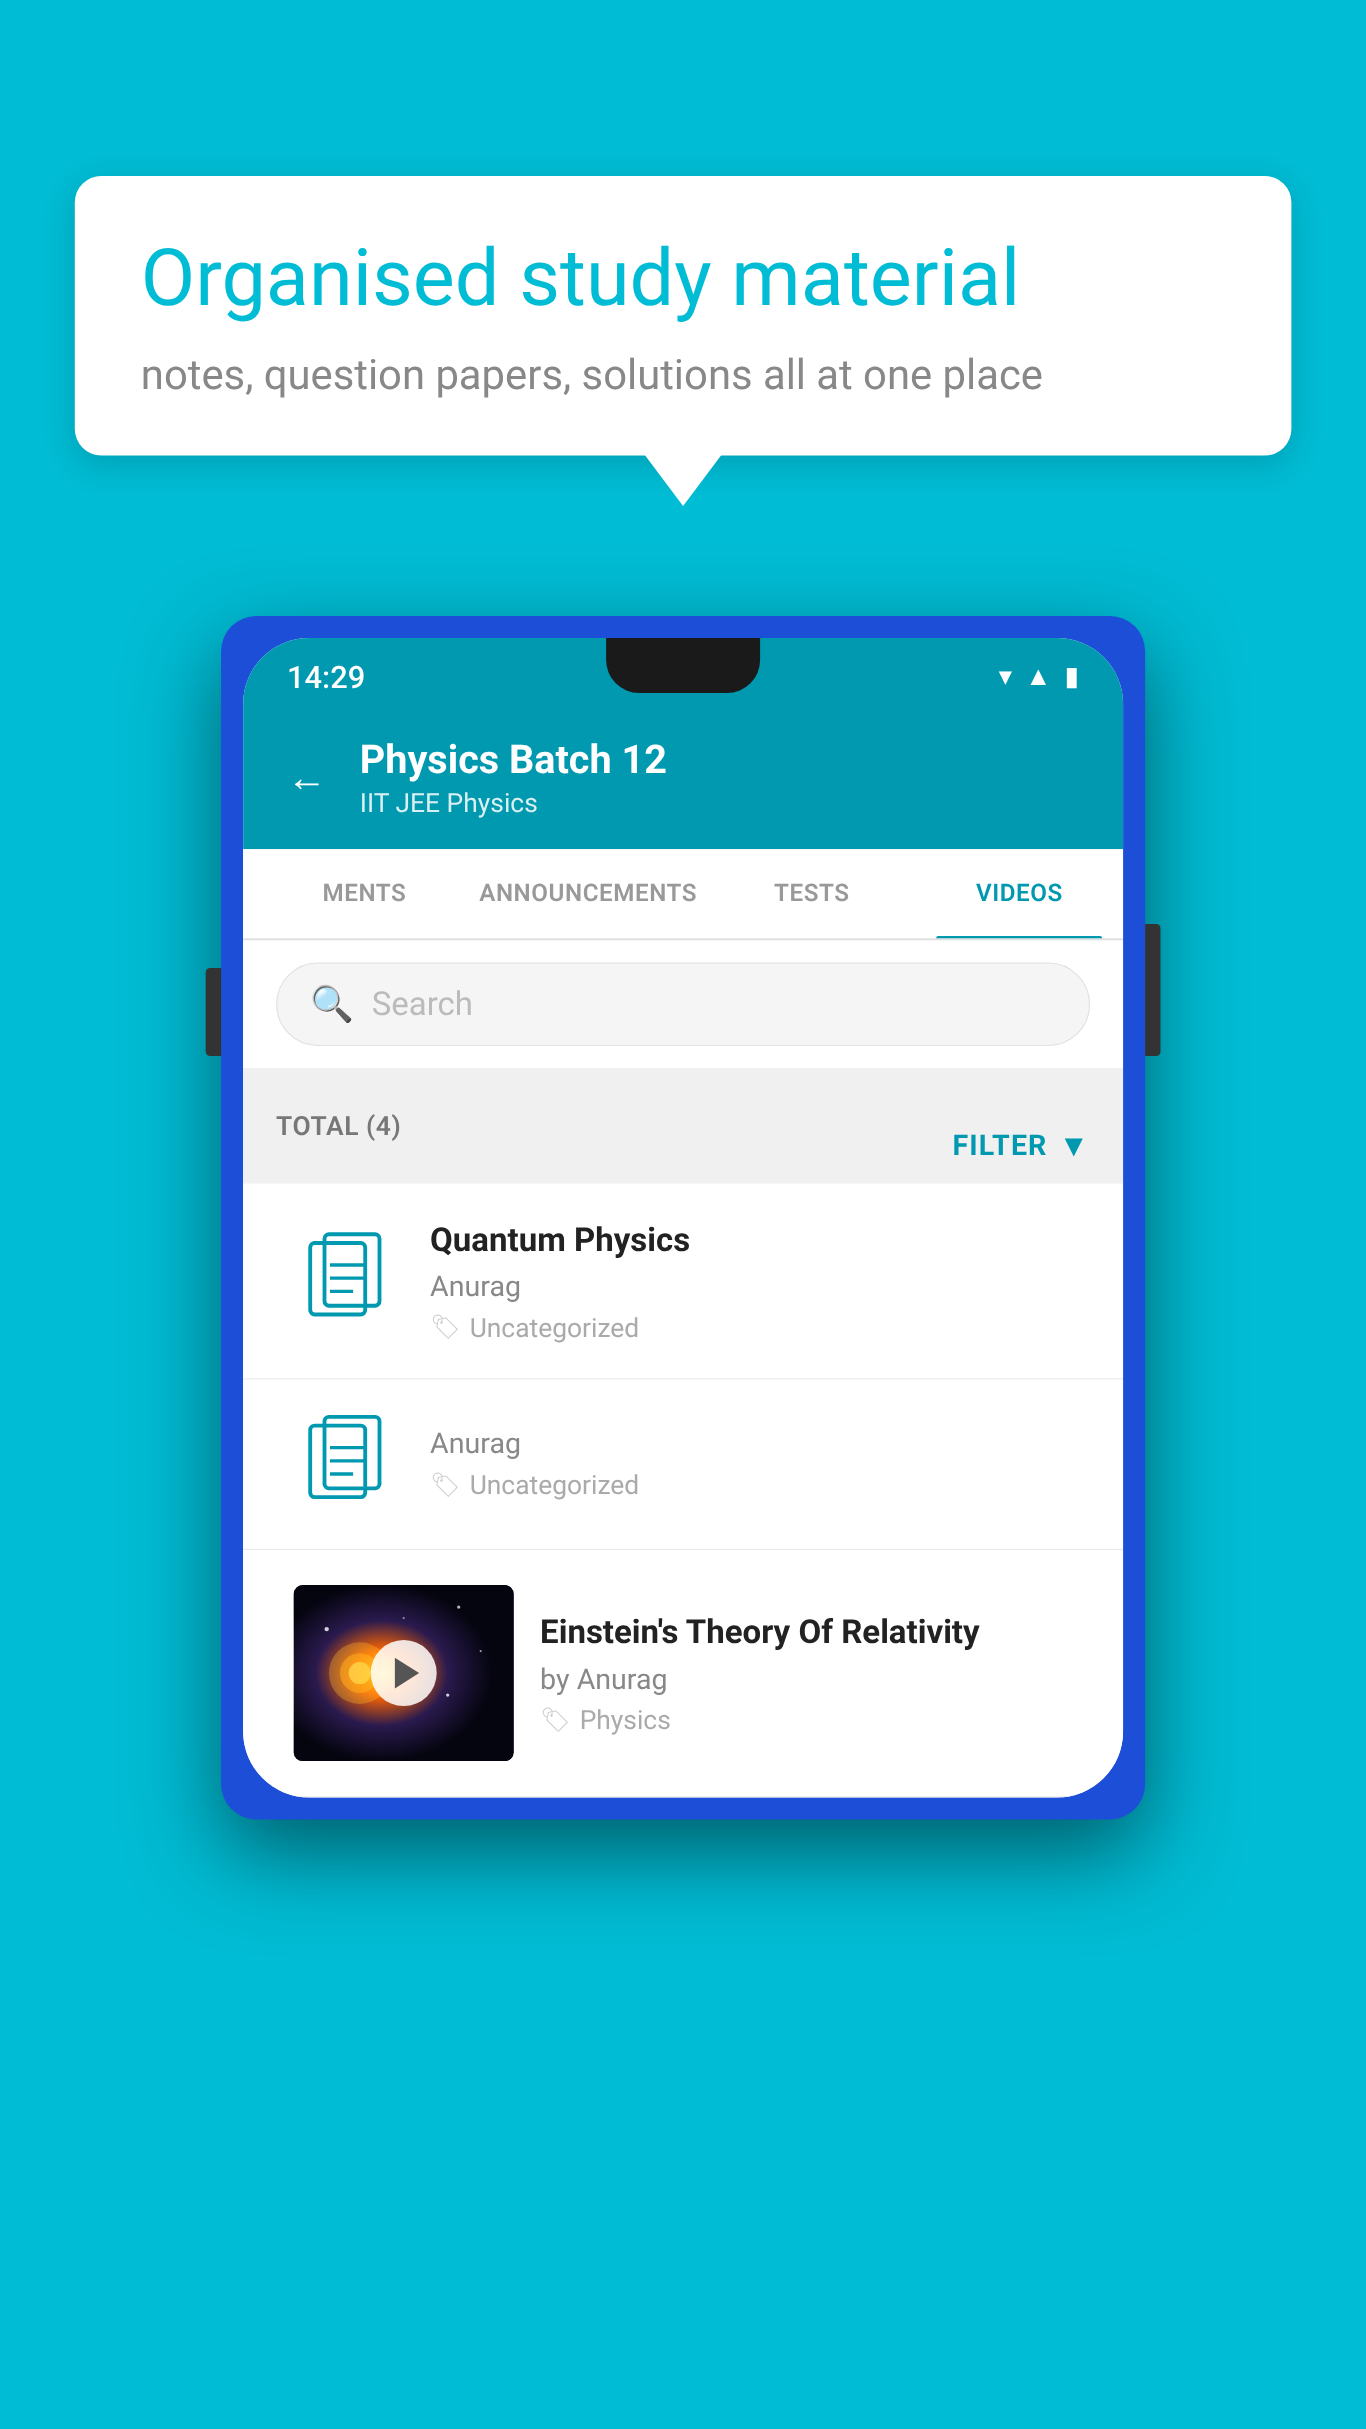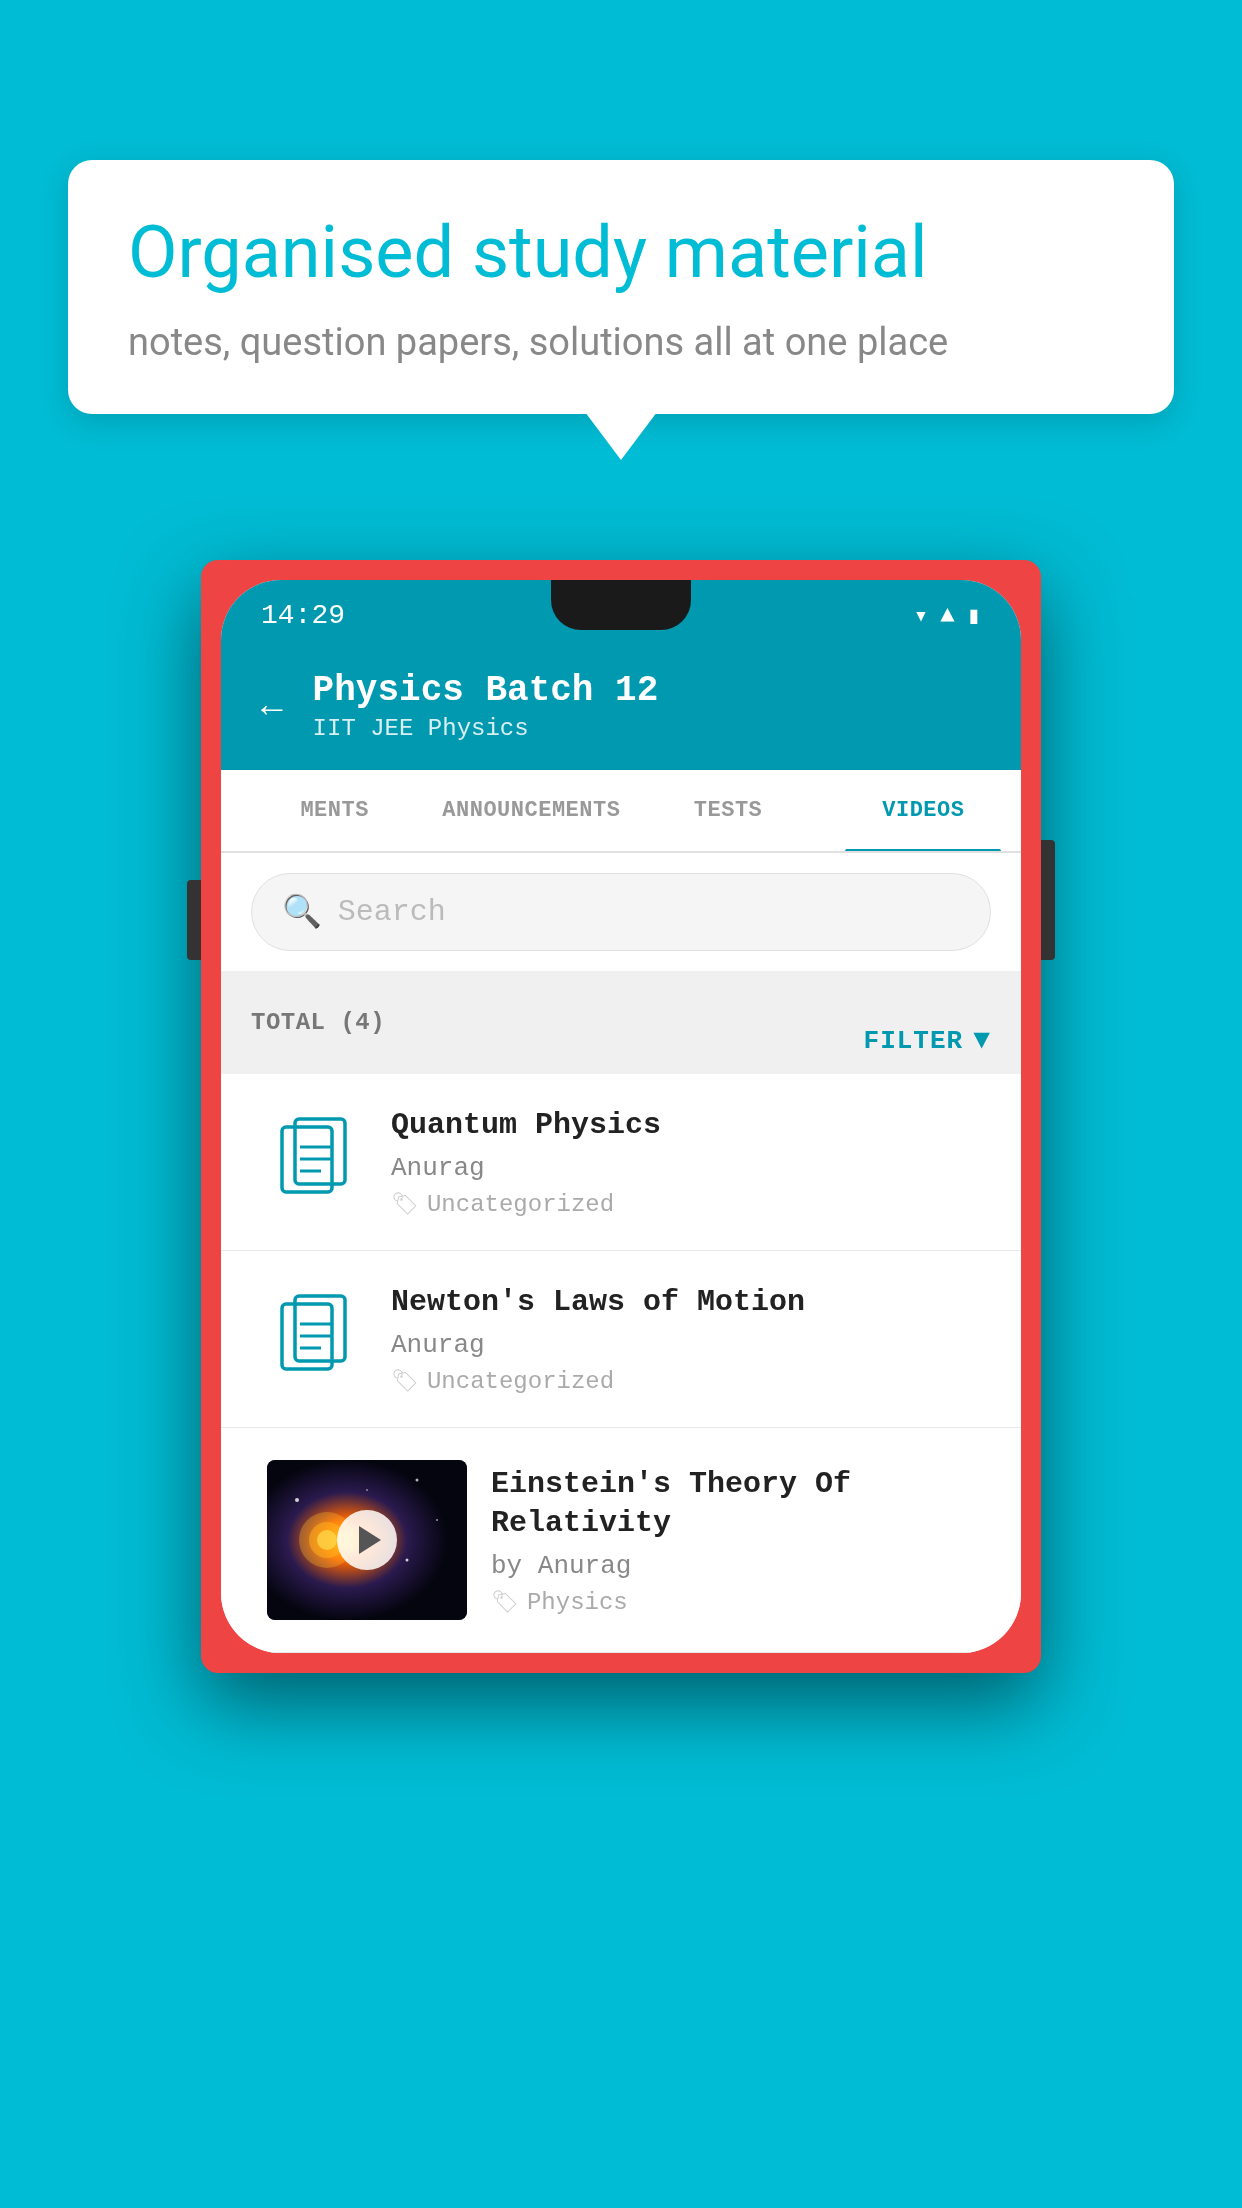--- a/index.html
+++ b/index.html
@@ -55,26 +55,25 @@
     
     .phone-wrapper {
       position: absolute;
       top: 560px;
       left: 50%;
       transform: translateX(-50%);
       width: 840px;
     }
 
     .phone-outer {
-      background: #ef4444;
-      border-radius: 17px;
+      background: #1d4ed8;
+      border-radius: 32px;
       padding: 20px;
       box-shadow: 0 30px 80px rgba(0,0,0,0.5);
       position: relative;
-      font-family: Liberation Mono, monospace;
     }
 
     
     .phone-outer::before {
       content: '';
       position: absolute;
       left: -14px;
       top: 320px;
       width: 14px;
       height: 80px;
@@ -440,21 +439,20 @@
           <div class="video-thumb">
             <svg class="file-icon-svg" viewBox="0 0 80 90">
               <rect x="5" y="10" width="50" height="65" rx="4" fill="none" stroke="#0099b0" stroke-width="3.5"></rect>
               <rect x="18" y="2" width="50" height="65" rx="4" fill="none" stroke="#0099b0" stroke-width="3.5"></rect>
               <line x1="23" y1="30" x2="55" y2="30" stroke="#0099b0" stroke-width="3"></line>
               <line x1="23" y1="42" x2="55" y2="42" stroke="#0099b0" stroke-width="3"></line>
               <line x1="23" y1="54" x2="44" y2="54" stroke="#0099b0" stroke-width="3"></line>
             </svg>
           </div>
           <div class="video-info">
-            <div class="video-title">Newton's Laws of Motion</div>
             <div class="video-author">Anurag</div>
             <div class="video-tag">
               <span class="tag-icon">🏷</span>
               <span>Uncategorized</span>
             </div>
           </div>
         </div>
 
         <div class="video-item">
           <div class="thumb-image">

